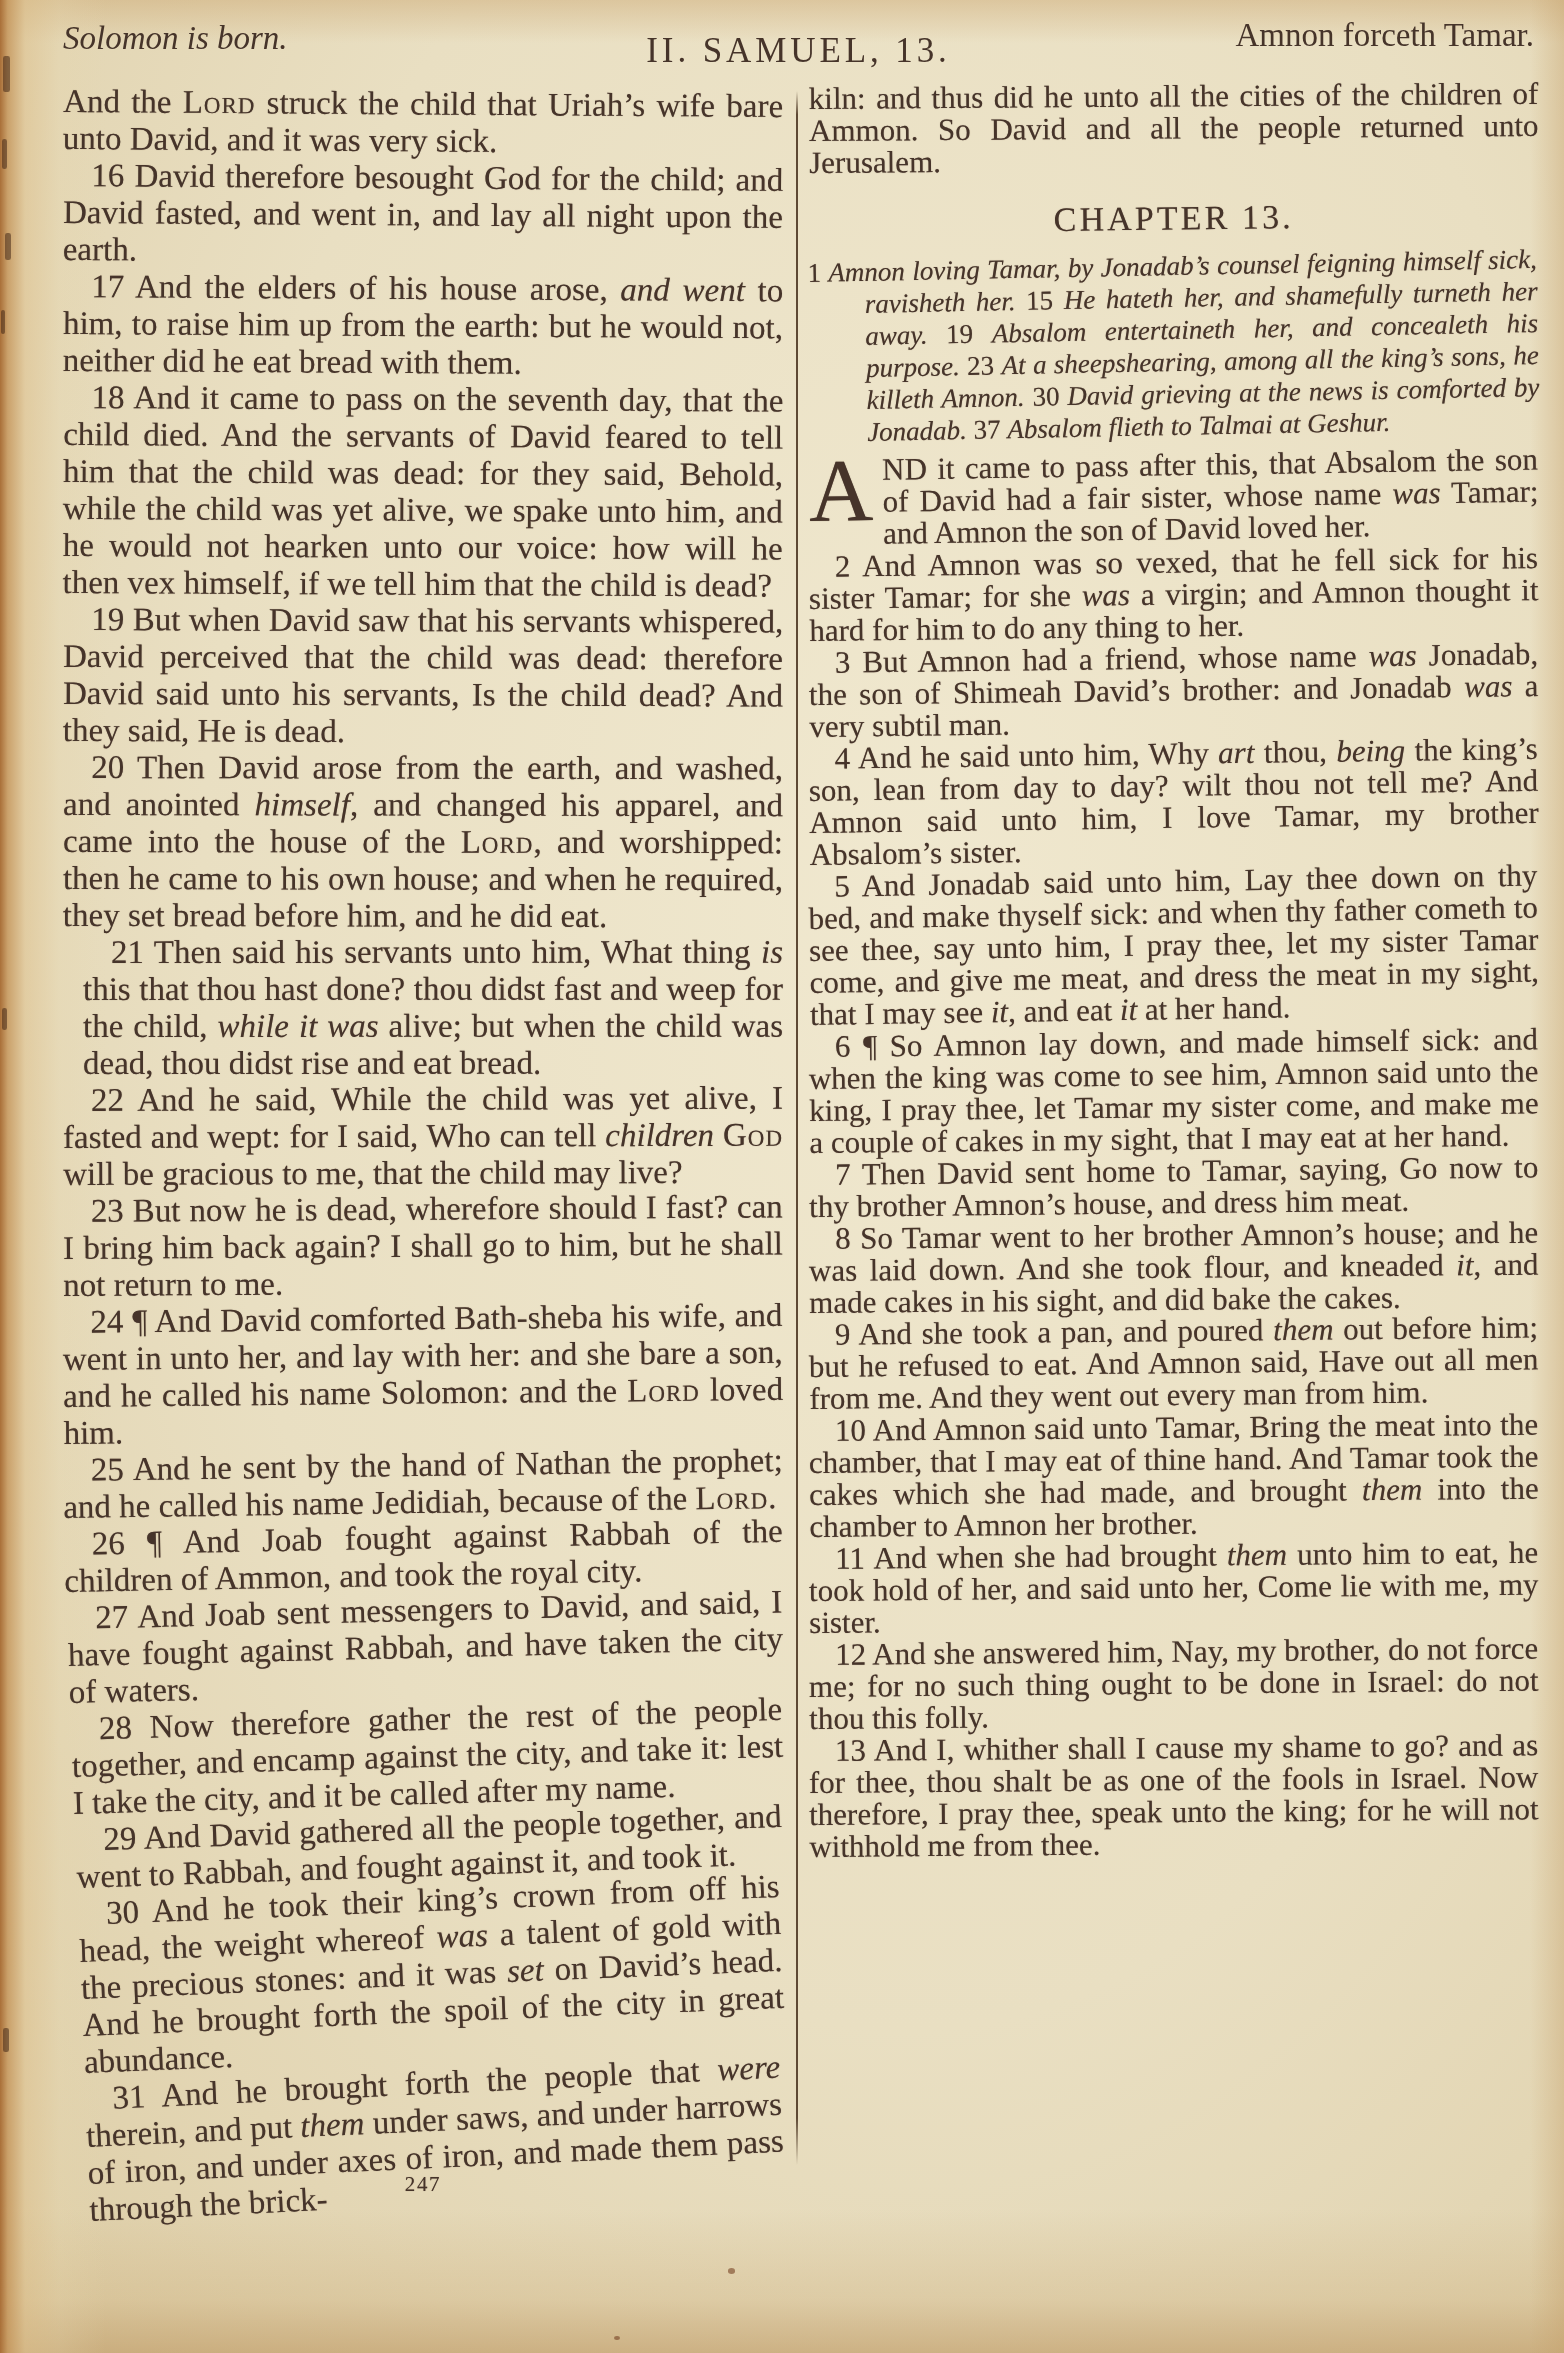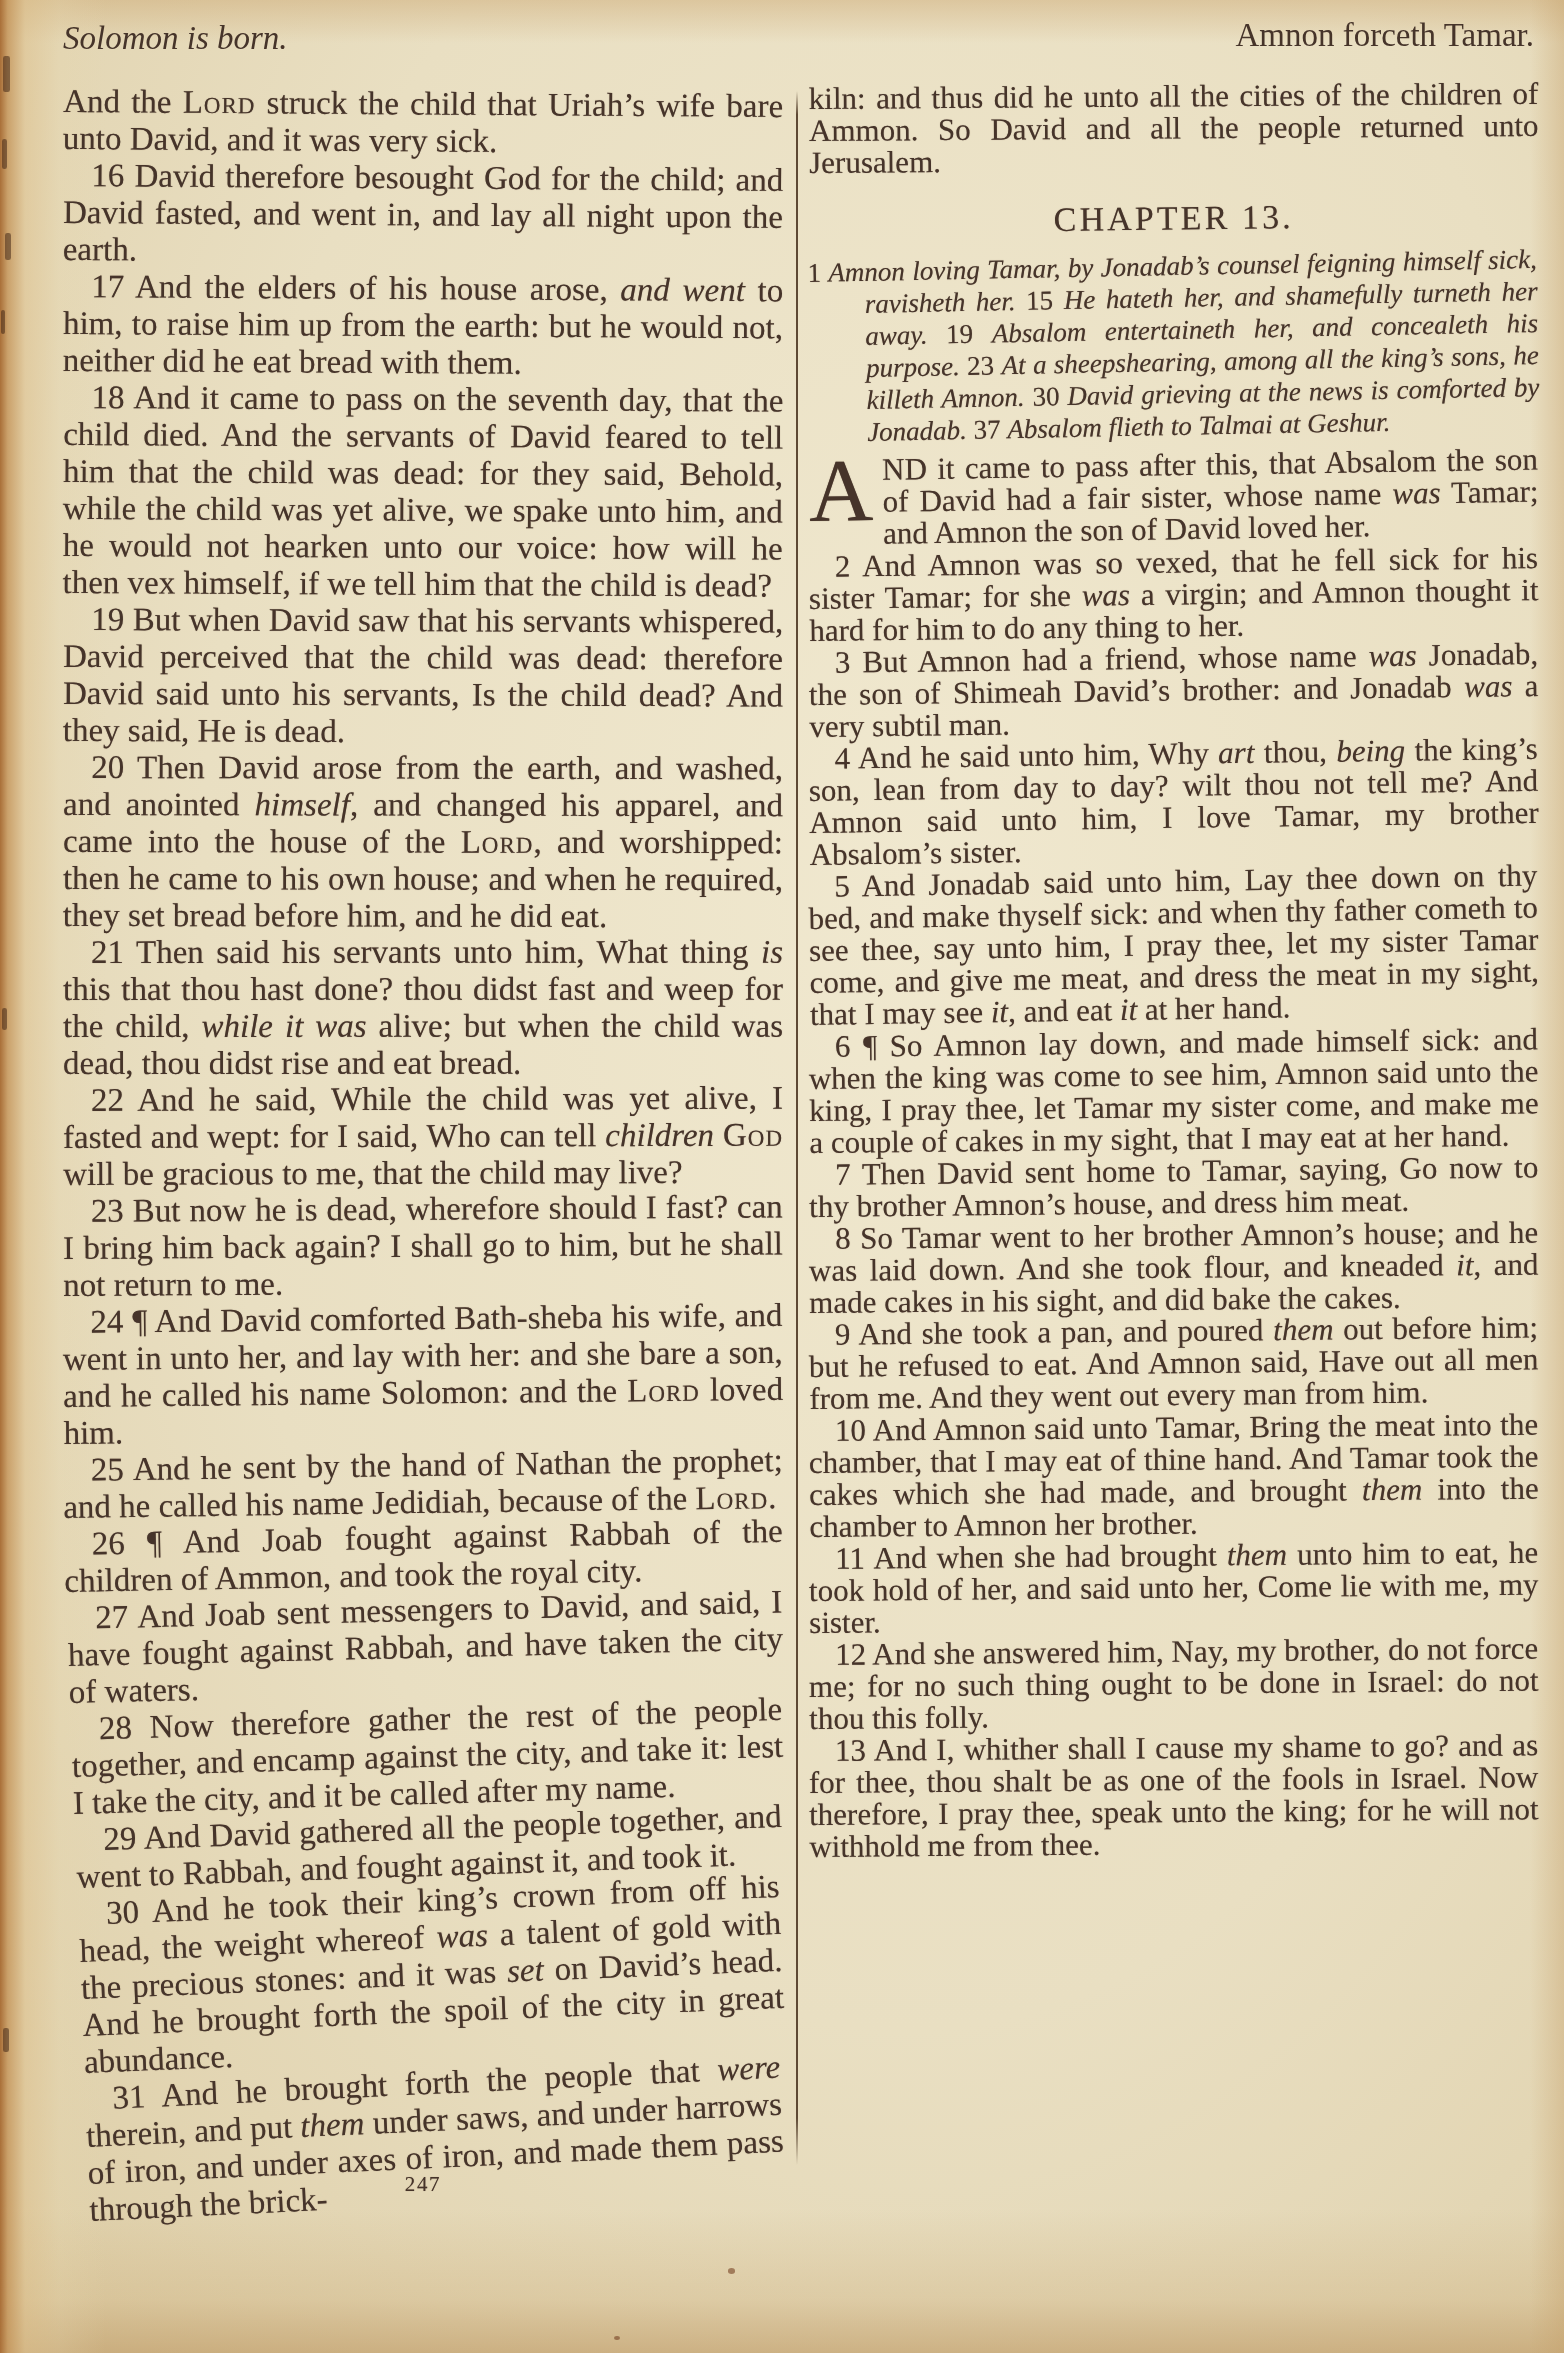--- a/index.html
+++ b/index.html
@@ -47,32 +47,33 @@
   .mark{position:absolute;background:rgba(55,30,15,0.50);border-radius:2.3px;}
   .speck{position:absolute;width:7px;height:5.5px;border-radius:50%;background:rgba(110,55,25,0.55);}
 </style>
 </head>
 <body>
 
 <div class="page">
 
   <header class="running-head">
     <span class="head-left">Solomon is born.</span>
+    <span class="head-center">II. SAMUEL, 13.</span>
     <span class="head-right">Amnon forceth Tamar.</span>
   </header>
 
   <div class="columns">
     <div class="col-left" id="col-left">
         <p class="para opening" style="transform-origin: left center; transform: rotate(0.4deg);"><span>And the </span><span class="sc">Lord</span><span> struck the child that Uriah’s wife bare unto David, and it was very sick.</span></p>
         <p class="para verse" style="transform-origin: left center; transform: rotate(0.39deg);"><span>16 David therefore besought God for the child; and David fasted, and went in, and lay all night upon the earth.</span></p>
         <p class="para verse" style="transform-origin: left center; transform: rotate(0.35deg);"><span>17 And the elders of his house arose, </span><span class="it">and went</span><span> to him, to raise him up from the earth: but he would not, neither did he eat bread with them.</span></p>
         <p class="para verse" style="transform-origin: left center; transform: rotate(0.29deg);"><span>18 And it came to pass on the seventh day, that the child died.  And the servants of David feared to tell him that the child was dead: for they said, Behold, while the child was yet alive, we spake unto him, and he would not hearken unto our voice: how will he then vex himself, if we tell him that the child is dead?</span></p>
         <p class="para verse" style="transform-origin: left center; transform: rotate(0.21deg);"><span>19 But when David saw that his servants whispered, David perceived that the child was dead: therefore David said unto his servants, Is the child dead?  And they said, He is dead.</span></p>
         <p class="para verse" style="transform-origin: left center; transform: rotate(0.1deg);"><span>20 Then David arose from the earth, and washed, and anointed </span><span class="it">himself</span><span>, and changed his apparel, and came into the house of the </span><span class="sc">Lord</span><span>, and worshipped: then he came to his own house; and when he required, they set bread before him, and he did eat.</span></p>
-        <p class="para verse" style="transform-origin: left center; transform: rotate(-0.03deg);"><span>21 Then said his servants unto him, What thing </span><span class="it">is</span><span> this that thou hast done? thou didst fast and weep for the child, </span><span class="it">while it was</span><span> alive; but when the child was dead, thou didst rise and eat bread.</span></p>
+        <p class="para verse" style="transform-origin: left center; transform: rotate(-0.03deg); margin-left: 20px;"><span>21 Then said his servants unto him, What thing </span><span class="it">is</span><span> this that thou hast done? thou didst fast and weep for the child, </span><span class="it">while it was</span><span> alive; but when the child was dead, thou didst rise and eat bread.</span></p>
         <p class="para verse" style="transform-origin: left center; transform: rotate(-0.19deg);"><span>22 And he said, While the child was yet alive, I fasted and wept: for I said, Who can tell </span><span class="it">children</span><span> </span><span class="sc">God</span><span> will be gracious to me, that the child may live?</span></p>
         <p class="para verse" style="transform-origin: left center; transform: rotate(-0.37deg);"><span>23 But now he is dead, wherefore should I fast? can I bring him back again?  I shall go to him, but he shall not return to me.</span></p>
         <p class="para verse" style="transform-origin: left center; transform: rotate(-0.57deg);"><span>24 ¶ And David comforted Bath-sheba his wife, and went in unto her, and lay with her: and she bare a son, and he called his name Solomon: and the </span><span class="sc">Lord</span><span> loved him.</span></p>
         <p class="para verse" style="transform-origin: left center; transform: rotate(-0.8deg);"><span>25 And he sent by the hand of Nathan the prophet; and he called his name Jedidiah, because of the </span><span class="sc">Lord</span><span>.</span></p>
         <p class="para verse" style="transform-origin: left center; transform: rotate(-1.05deg); margin-left: 0.8px;"><span>26 ¶ And Joab fought against Rabbah of the children of Ammon, and took the royal city.</span></p>
         <p class="para verse" style="transform-origin: left center; transform: rotate(-1.33deg); margin-left: 4.7px;"><span>27 And Joab sent messengers to David, and said, I have fought against Rabbah, and have taken the city of waters.</span></p>
         <p class="para verse" style="transform-origin: left center; transform: rotate(-1.63deg); margin-left: 8.6px;"><span>28 Now therefore gather the rest of the people together, and encamp against the city, and take it: lest I take the city, and it be called after my name.</span></p>
         <p class="para verse" style="transform-origin: left center; transform: rotate(-1.95deg); margin-left: 13.3px;"><span>29 And David gathered all the people together, and went to Rabbah, and fought against it, and took it.</span></p>
         <p class="para verse" style="transform-origin: left center; transform: rotate(-2.3deg); margin-left: 18px;"><span>30 And he took their king’s crown from off his head, the weight whereof </span><span class="it">was</span><span> a talent of gold with the precious stones: and it was </span><span class="it">set</span><span> on David’s head.  And he brought forth the spoil of the city in great abundance.</span></p>
         <p class="para verse" style="transform-origin: left center; transform: rotate(-2.67deg); margin-left: 23.5px;"><span>31 And he brought forth the people that </span><span class="it">were</span><span> therein, and put </span><span class="it">them</span><span> under saws, and under harrows of iron, and under axes of iron, and made them pass through the brick-</span></p>

